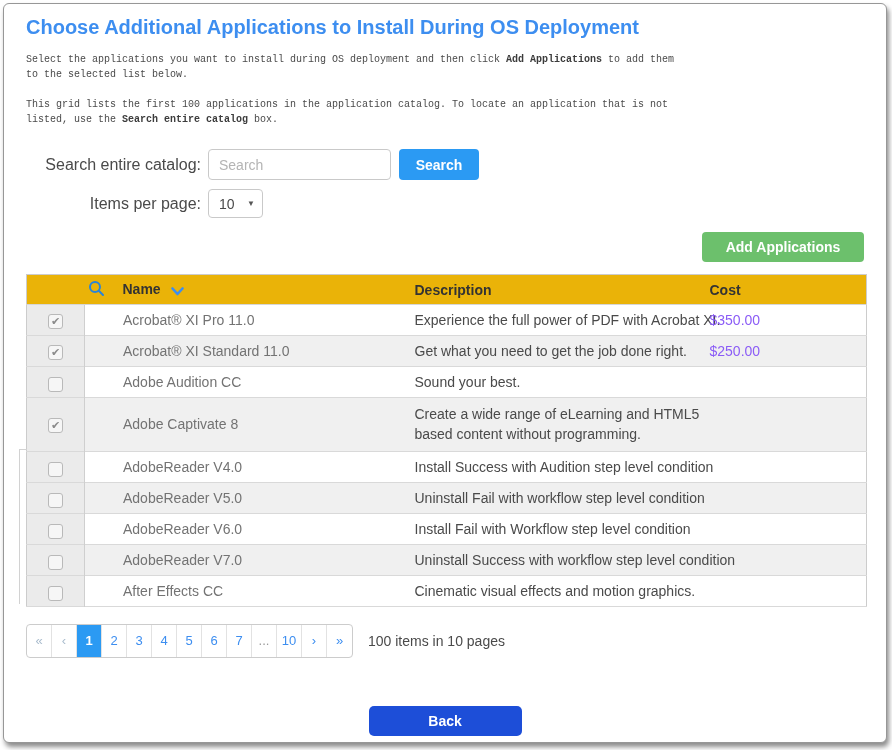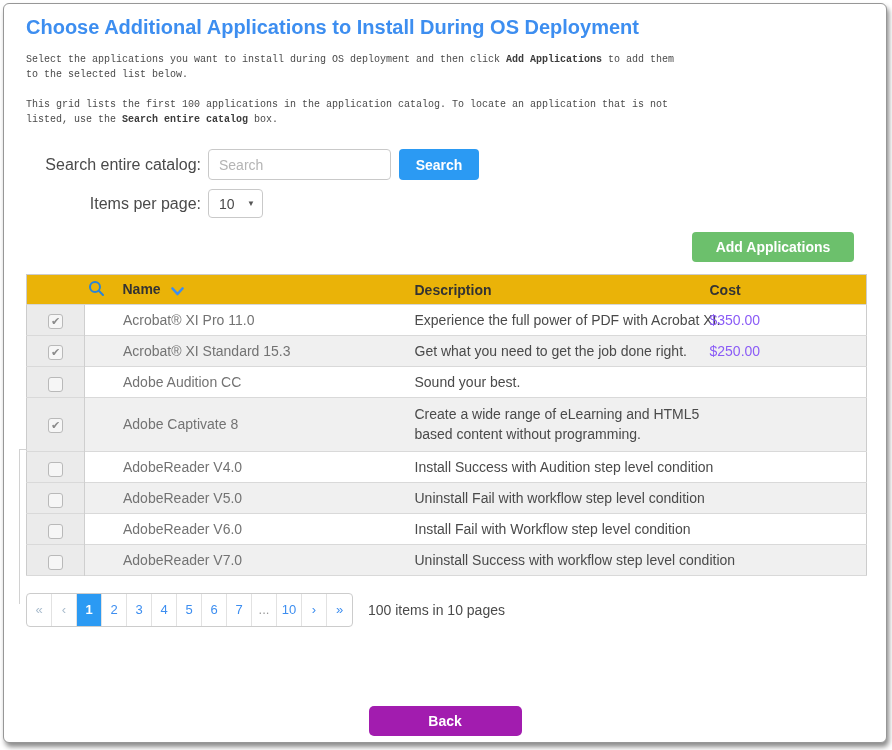--- a/index.html
+++ b/index.html
@@ -5,21 +5,21 @@
   * { box-sizing: border-box; margin: 0; padding: 0; }
   html, body { width: 892px; height: 750px; background: #fff; }
   body { font-family: "Liberation Sans", "DejaVu Sans", sans-serif; color: #4a4a4a; }
 
   .page {
     position: absolute; left: 3px; top: 3px; width: 884px; height: 740px;
     background: #fff; border: 1px solid #979797; border-radius: 6px;
     box-shadow: 2px 4px 5px rgba(0,0,0,.45);
     overflow: hidden;
   }
-  .content { padding: 12px 32px 0 22px; }
+  .content { padding: 12px 22px 0 22px; }
 
   .page-title {
     color: #3d8ef0; font-size: 20px; font-weight: bold; margin-bottom: 13px;
   }
   .intro p {
     font-size: 10px; line-height: 1.5; max-width: 665px; margin-bottom: 15px; color: #4a4a4a; font-family: Liberation Mono, monospace;
   }
   .intro b { font-weight: bold; color: #3c3c3c; }
 
   .form-area { margin-top: 22px; }
@@ -99,21 +99,21 @@
   .pager .pg:last-child { border-right: none; }
   .pager .pg.muted { color: #a9bccd; }
   .pager .pg.ellipsis { color: #9a9a9a; cursor: default; }
   .pager .pg.active { background: #2b9af3; color: #fff; font-weight: bold; }
   .pager-summary { margin-left: 15px; font-size: 14px; color: #4a4a4a; }
 
   .footer {
     position: absolute; left: 0; right: 0; bottom: 6px;
     display: flex; justify-content: center; gap: 22px;
   }
-  .btn-back { background: #a21caf; width: 153px; height: 30px; border-radius: 5px; }
+  .btn-back { background: #1d4ed8; width: 153px; height: 30px; border-radius: 5px; }
   .btn-next { background: #2b9af3; width: 153px; height: 30px; border-radius: 5px; }
 </style>
 </head>
 <body>
 
 <div class="page">
   <div class="content">
 
     <h1 class="page-title">Choose Additional Applications to Install During OS Deployment</h1>
 
@@ -178,21 +178,21 @@
                   <span>✔</span>
                 </span></td>
             <td class="cell-name">Acrobat® XI Pro 11.0</td>
             <td class="cell-desc">Experience the full power of PDF with Acrobat XI.</td>
             <td class="cell-cost">$350.00</td>
           </tr>
           <tr>
             <td class="cell-check"><span class="cb">
                   <span>✔</span>
                 </span></td>
-            <td class="cell-name">Acrobat® XI Standard 15.3</td>
+            <td class="cell-name">Acrobat® XI Standard 11.0</td>
             <td class="cell-desc">Get what you need to get the job done right.</td>
             <td class="cell-cost">$250.00</td>
           </tr>
           <tr>
             <td class="cell-check"><span class="cb">
                   <span></span>
                 </span></td>
             <td class="cell-name">Adobe Audition CC</td>
             <td class="cell-desc">Sound your best.</td>
             <td class="cell-cost"></td>
@@ -228,20 +228,28 @@
             <td class="cell-name">AdobeReader V6.0</td>
             <td class="cell-desc">Install Fail with Workflow step level condition</td>
             <td class="cell-cost"></td>
           </tr>
           <tr>
             <td class="cell-check"><span class="cb">
                   <span></span>
                 </span></td>
             <td class="cell-name">AdobeReader V7.0</td>
             <td class="cell-desc">Uninstall Success with workflow step level condition</td>
+            <td class="cell-cost"></td>
+          </tr>
+          <tr>
+            <td class="cell-check"><span class="cb">
+                  <span></span>
+                </span></td>
+            <td class="cell-name">After Effects CC</td>
+            <td class="cell-desc">Cinematic visual effects and motion graphics.</td>
             <td class="cell-cost"></td>
           </tr>
         </tbody>
       </table>
     </div>
 
     <div class="pager-row">
       <div class="pager">
         <span class="pg muted">«</span>
         <span class="pg muted">‹</span>

